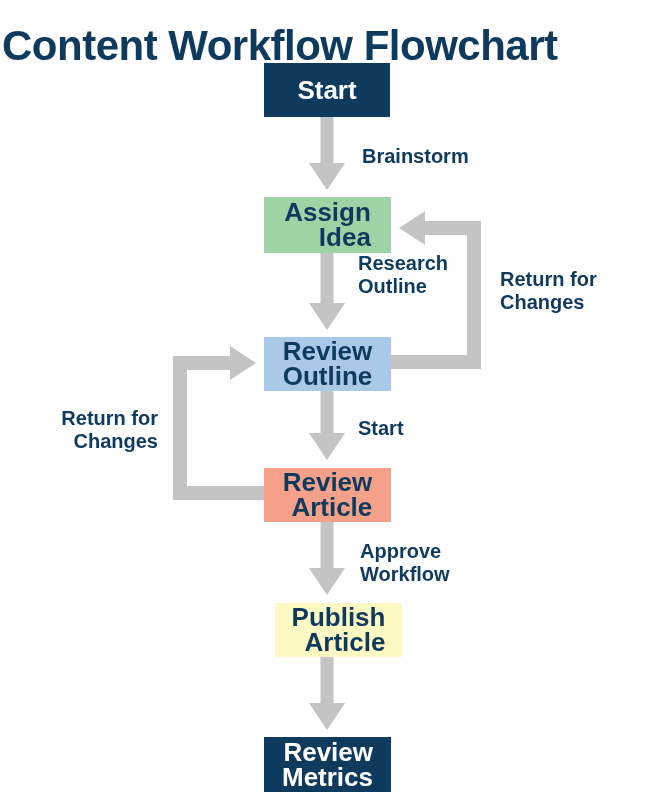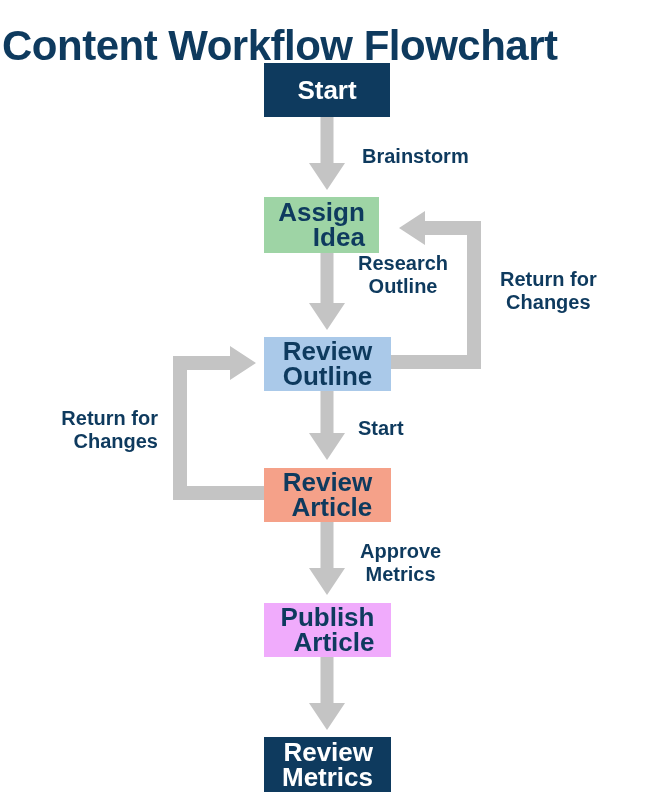--- a/index.html
+++ b/index.html
@@ -43,34 +43,33 @@
     align-items: center;
     justify-content: center;
     text-align: right;
     font-weight: 700;
     font-size: 26px;
     line-height: 25px;
     white-space: pre-line;
     color: var(--navy);
   }
   #node-start          { left: 264px; top:  63px; width: 126px; height: 54px; }
-  #node-assign-idea    { left: 264px; top: 197px; width: 115px; height: 56px; }
+  #node-assign-idea    { left: 264px; top: 197px; width: 127px; height: 56px; }
   #node-review-outline { left: 264px; top: 337px; width: 127px; height: 54px; }
   #node-review-article { left: 264px; top: 468px; width: 127px; height: 54px; }
   #node-publish-article{ left: 264px; top: 603px; width: 127px; height: 54px; }
   #node-review-metrics { left: 264px; top: 737px; width: 127px; height: 55px; }
   .edge-label {
     position: absolute;
     z-index: 2;
     font-weight: 700;
     font-size: 20px;
     line-height: 23px;
     color: var(--navy);
     white-space: pre-line;
-    text-align: center;
   }
   #label-brainstorm     { left: 362px; top: 145px; }
   #label-research-outline { left: 358px; top: 252px; }
   #label-return-right   { left: 500px; top: 268px; }
   #label-draft          { left: 358px; top: 417px; }
   #label-return-left    { left: 38px;  top: 407px; width: 120px; text-align: right; }
   #label-approve-article{ left: 360px; top: 540px; }
 </style>
 </head>
 <body>
@@ -92,29 +91,29 @@
     <path d="M173 356 H230 V346 L256 363 L230 380 V370 H187 V486 H265 V500 H173 Z"></path>
   </svg>
 
   <div class="node" id="node-start" style="background: rgb(14, 58, 94); color: rgb(255, 255, 255);">Start</div>
   <div class="node" id="node-assign-idea" style="background: rgb(158, 212, 165); color: rgb(14, 58, 94);">Assign
 Idea</div>
   <div class="node" id="node-review-outline" style="background: rgb(170, 201, 233); color: rgb(14, 58, 94);">Review
 Outline</div>
   <div class="node" id="node-review-article" style="background: rgb(245, 161, 137); color: rgb(14, 58, 94);">Review
 Article</div>
-  <div class="node" id="node-publish-article" style="background: #f0abfc; color: rgb(14, 58, 94);">Publish
+  <div class="node" id="node-publish-article" style="background: #fef9c3; color: rgb(14, 58, 94); margin-left: 11px;">Publish
 Article</div>
   <div class="node" id="node-review-metrics" style="background: rgb(14, 58, 94); color: rgb(255, 255, 255);">Review
 Metrics</div>
 
   <div class="edge-label" id="label-brainstorm">Brainstorm</div>
   <div class="edge-label" id="label-research-outline">Research
 Outline</div>
   <div class="edge-label" id="label-return-right">Return for
 Changes</div>
   <div class="edge-label" id="label-draft">Start</div>
   <div class="edge-label" id="label-return-left">Return for
 Changes</div>
   <div class="edge-label" id="label-approve-article">Approve
-Metrics</div>
+Workflow</div>
 
 </div>
 
 </body></html>

